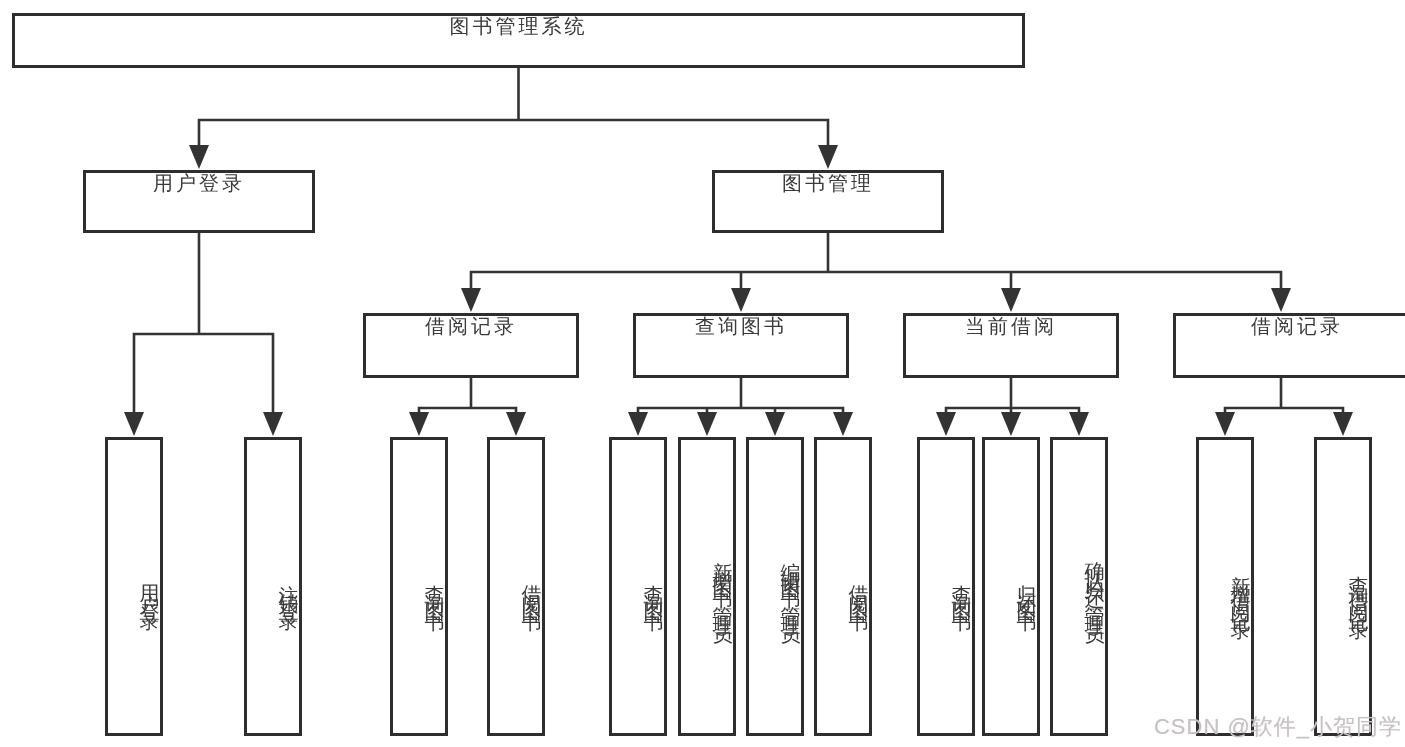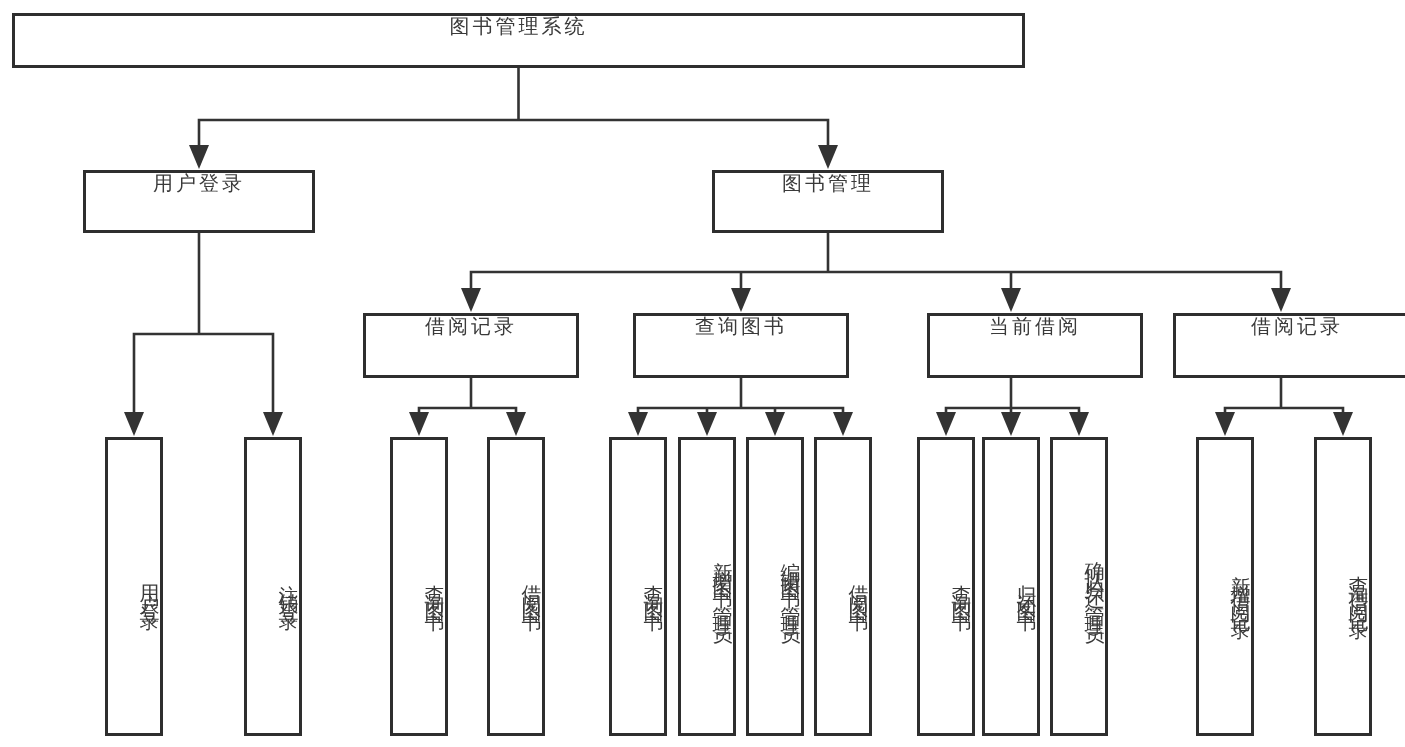--- a/index.html
+++ b/index.html
@@ -81,21 +81,21 @@
       </div>
       <div class="node horizontal" style="left: 712px; top: 170px; width: 232px; height: 63px;">
         <span>图书管理</span>
       </div>
       <div class="node horizontal" style="left: 363px; top: 313px; width: 216px; height: 65px;">
         <span>借阅记录</span>
       </div>
       <div class="node horizontal" style="left: 633px; top: 313px; width: 216px; height: 65px;">
         <span>查询图书</span>
       </div>
-      <div class="node horizontal" style="left: 903px; top: 313px; width: 216px; height: 65px; margin-left: 24px;">
+      <div class="node horizontal" style="left: 903px; top: 313px; width: 216px; height: 65px;">
         <span>当前借阅</span>
       </div>
       <div class="node horizontal" style="left: 1173px; top: 313px; width: 248px; height: 65px;">
         <span>借阅记录</span>
       </div>
       <div class="node vertical" style="left: 105px; top: 437px; width: 58px; height: 299px;">
         <span>用户登录</span>
       </div>
       <div class="node vertical" style="left: 244px; top: 437px; width: 58px; height: 299px;">
         <span>注销登录</span>
@@ -127,13 +127,14 @@
       <div class="node vertical" style="left: 1050px; top: 437px; width: 58px; height: 299px;">
         <span>确认归还（管理员）</span>
       </div>
       <div class="node vertical" style="left: 1196px; top: 437px; width: 58px; height: 299px;">
         <span>新增借阅记录</span>
       </div>
       <div class="node vertical" style="left: 1314px; top: 437px; width: 58px; height: 299px;">
         <span>查询借阅记录</span>
       </div>
     </div>
+  <div class="watermark">CSDN @软件_小贺同学</div>
 </div>
 
 </body></html>

